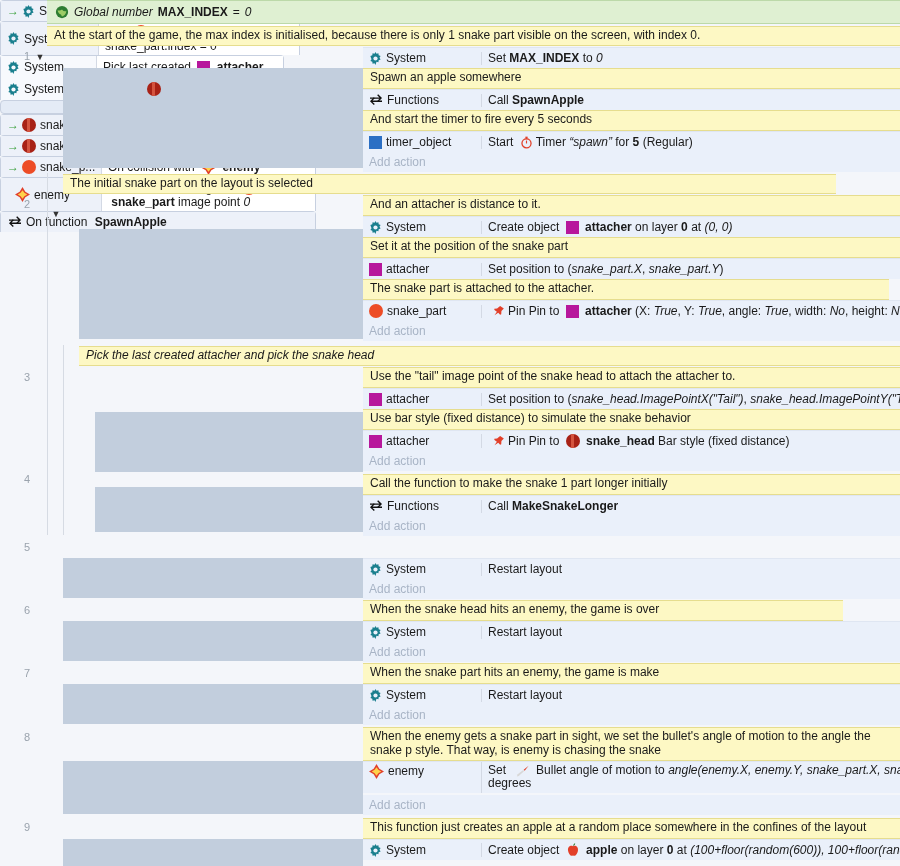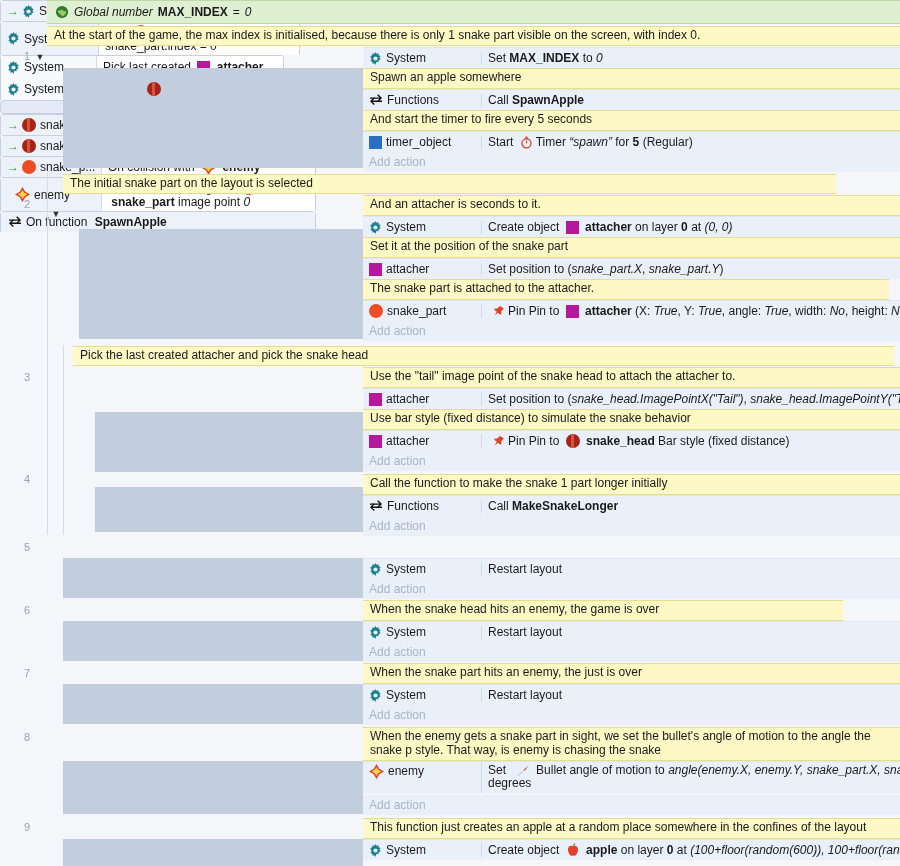--- a/index.html
+++ b/index.html
@@ -225,21 +225,21 @@
         </span>
         <span>System</span>
       </div>
       <div class="cond-txt" style="display:block;padding-top:3px;">
         <span>Pick&nbsp;</span><span class="inl dot dot-part"></span><b>&nbsp;snake_part</b><span>&nbsp;by evaluating snake_part.index = 0</span>
       </div>
     </div>
   </div>
 
   <div class="comment" style="left:363px;top:195px;width:537px;height:21px;">
-    <span>And an attacher is seconds to it.</span>
+    <span>And an attacher is distance to it.</span>
   </div>
 
   <div class="act" style="left:363px;top:216px;width:537px;height:21px;">
     <div class="act-obj">
       <span class="ic ic-gear">
         <svg viewBox="0 0 16 16" width="13" height="13">
             <path fill="#1a7f8e" d="M8 0l1.2 2.2 2.4-.6.3 2.5 2.4.9-1.4 2.1 1.4 2.1-2.4.9-.3 2.5-2.4-.6L8 16l-1.2-2.2-2.4.6-.3-2.5-2.4-.9 1.4-2.1L1.7 4.9l2.4-.9.3-2.5 2.4.6z"></path>
             <circle cx="8" cy="8" r="2.6" fill="#eaf0fa"></circle>
           </svg>
       </span>
@@ -304,21 +304,21 @@
         <em>No</em>
     </div>
   </div>
 
   <div class="add-action" style="left:363px;top:321px;width:537px;height:20px;">
     <span>Add action</span>
   </div>
 
   <div class="guide" style="left:63px;top:345px;width:1px;height:190px;"></div>
 
-  <div class="comment" style="left:73px;top:346px;width:821px;height:20px;">
+  <div class="comment" style="left:79px;top:346px;width:821px;height:20px;font-style:italic;">
     <span>Pick the last created attacher and pick the snake head</span>
   </div>
 
   <div class="numcol" style="left:0px;top:371px;">
     <span>3</span>
   </div>
 
   <div class="body-fill" style="left:95px;top:412px;width:268px;height:60px;"></div>
 
   <div class="cond-head" style="left:79px;top:367px;width:284px;height:45px;">
@@ -540,21 +540,21 @@
               <path fill="#e2402a" d="M8 0 11 5 16 8 11 11 8 16 5 11 0 8 5 5z"></path>
               <path fill="#ffd24a" d="M8 3.4 10 6.2 13 8 10 9.8 8 12.6 6 9.8 3 8 6 6.2z"></path>
             </svg>
         </span>
           <b>&nbsp;enemy</b>
       </div>
     </div>
   </div>
 
   <div class="comment" style="left:363px;top:663px;width:537px;height:21px;">
-    <span>When the snake part hits an enemy, the just is over</span>
+    <span>When the snake part hits an enemy, the game is make</span>
   </div>
 
   <div class="act" style="left:363px;top:684px;width:537px;height:21px;">
     <div class="act-obj">
       <span class="ic ic-gear">
         <svg viewBox="0 0 16 16" width="13" height="13">
             <path fill="#1a7f8e" d="M8 0l1.2 2.2 2.4-.6.3 2.5 2.4.9-1.4 2.1 1.4 2.1-2.4.9-.3 2.5-2.4-.6L8 16l-1.2-2.2-2.4.6-.3-2.5-2.4-.9 1.4-2.1L1.7 4.9l2.4-.9.3-2.5 2.4.6z"></path>
             <circle cx="8" cy="8" r="2.6" fill="#eaf0fa"></circle>
           </svg>
       </span>

